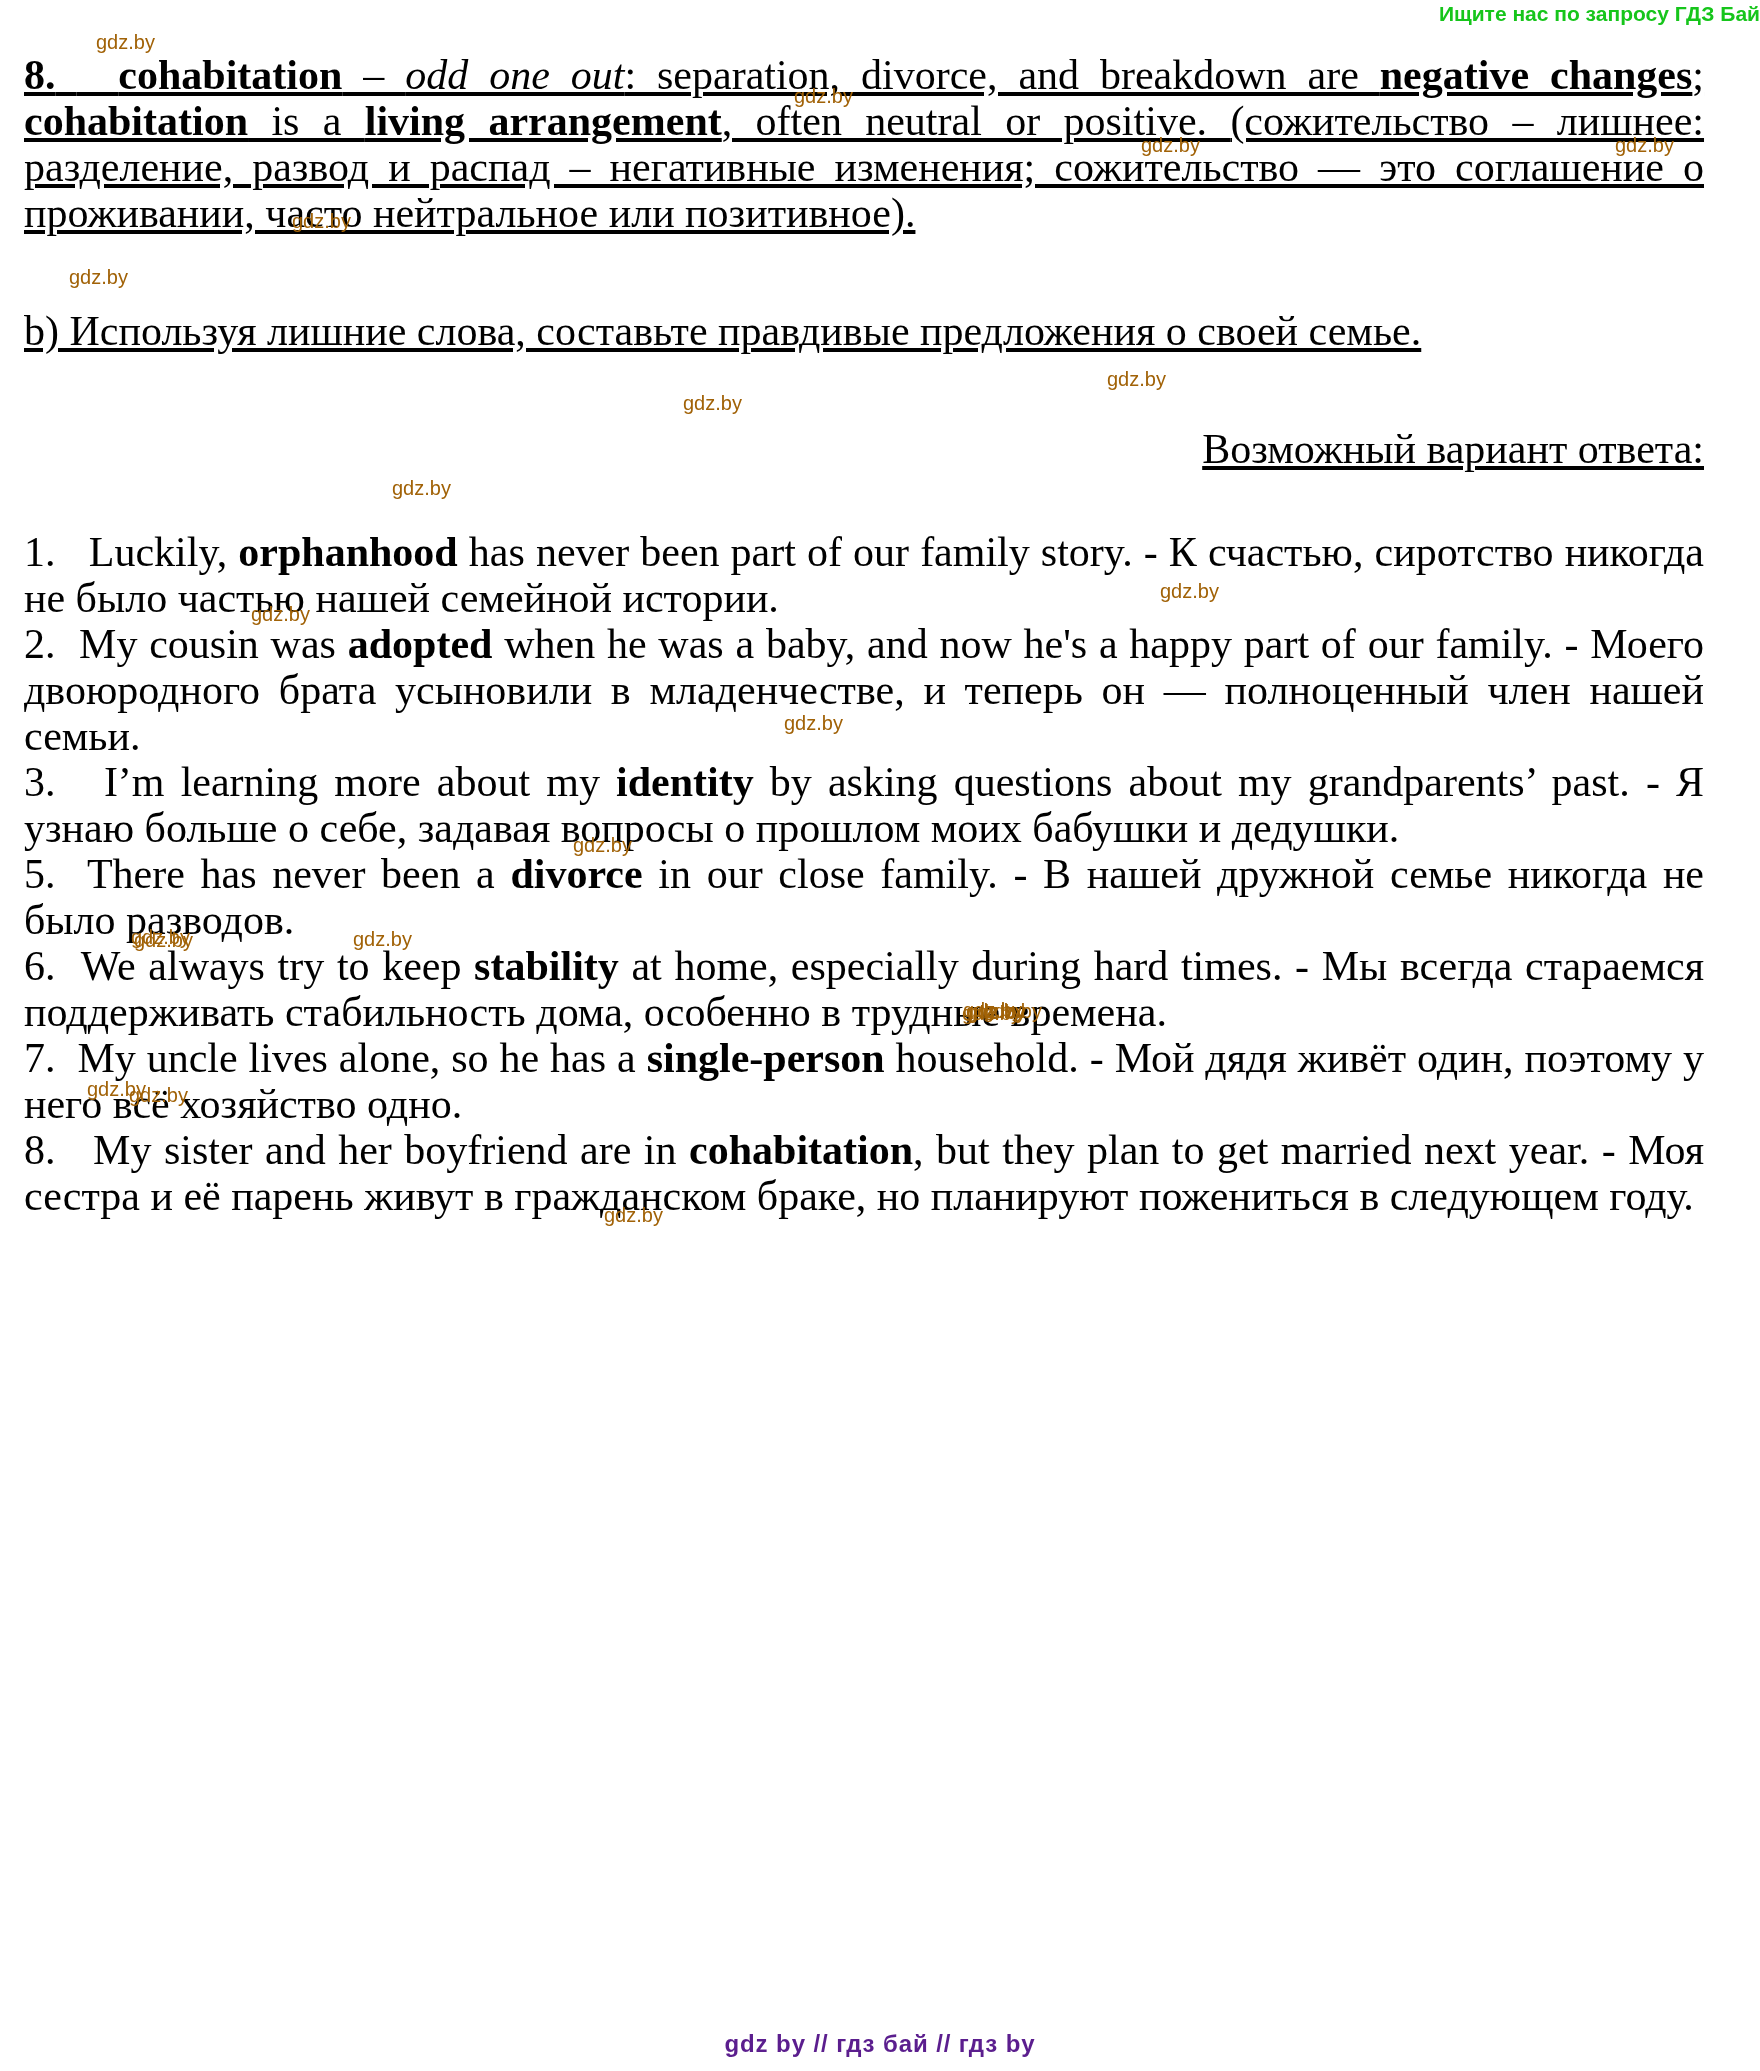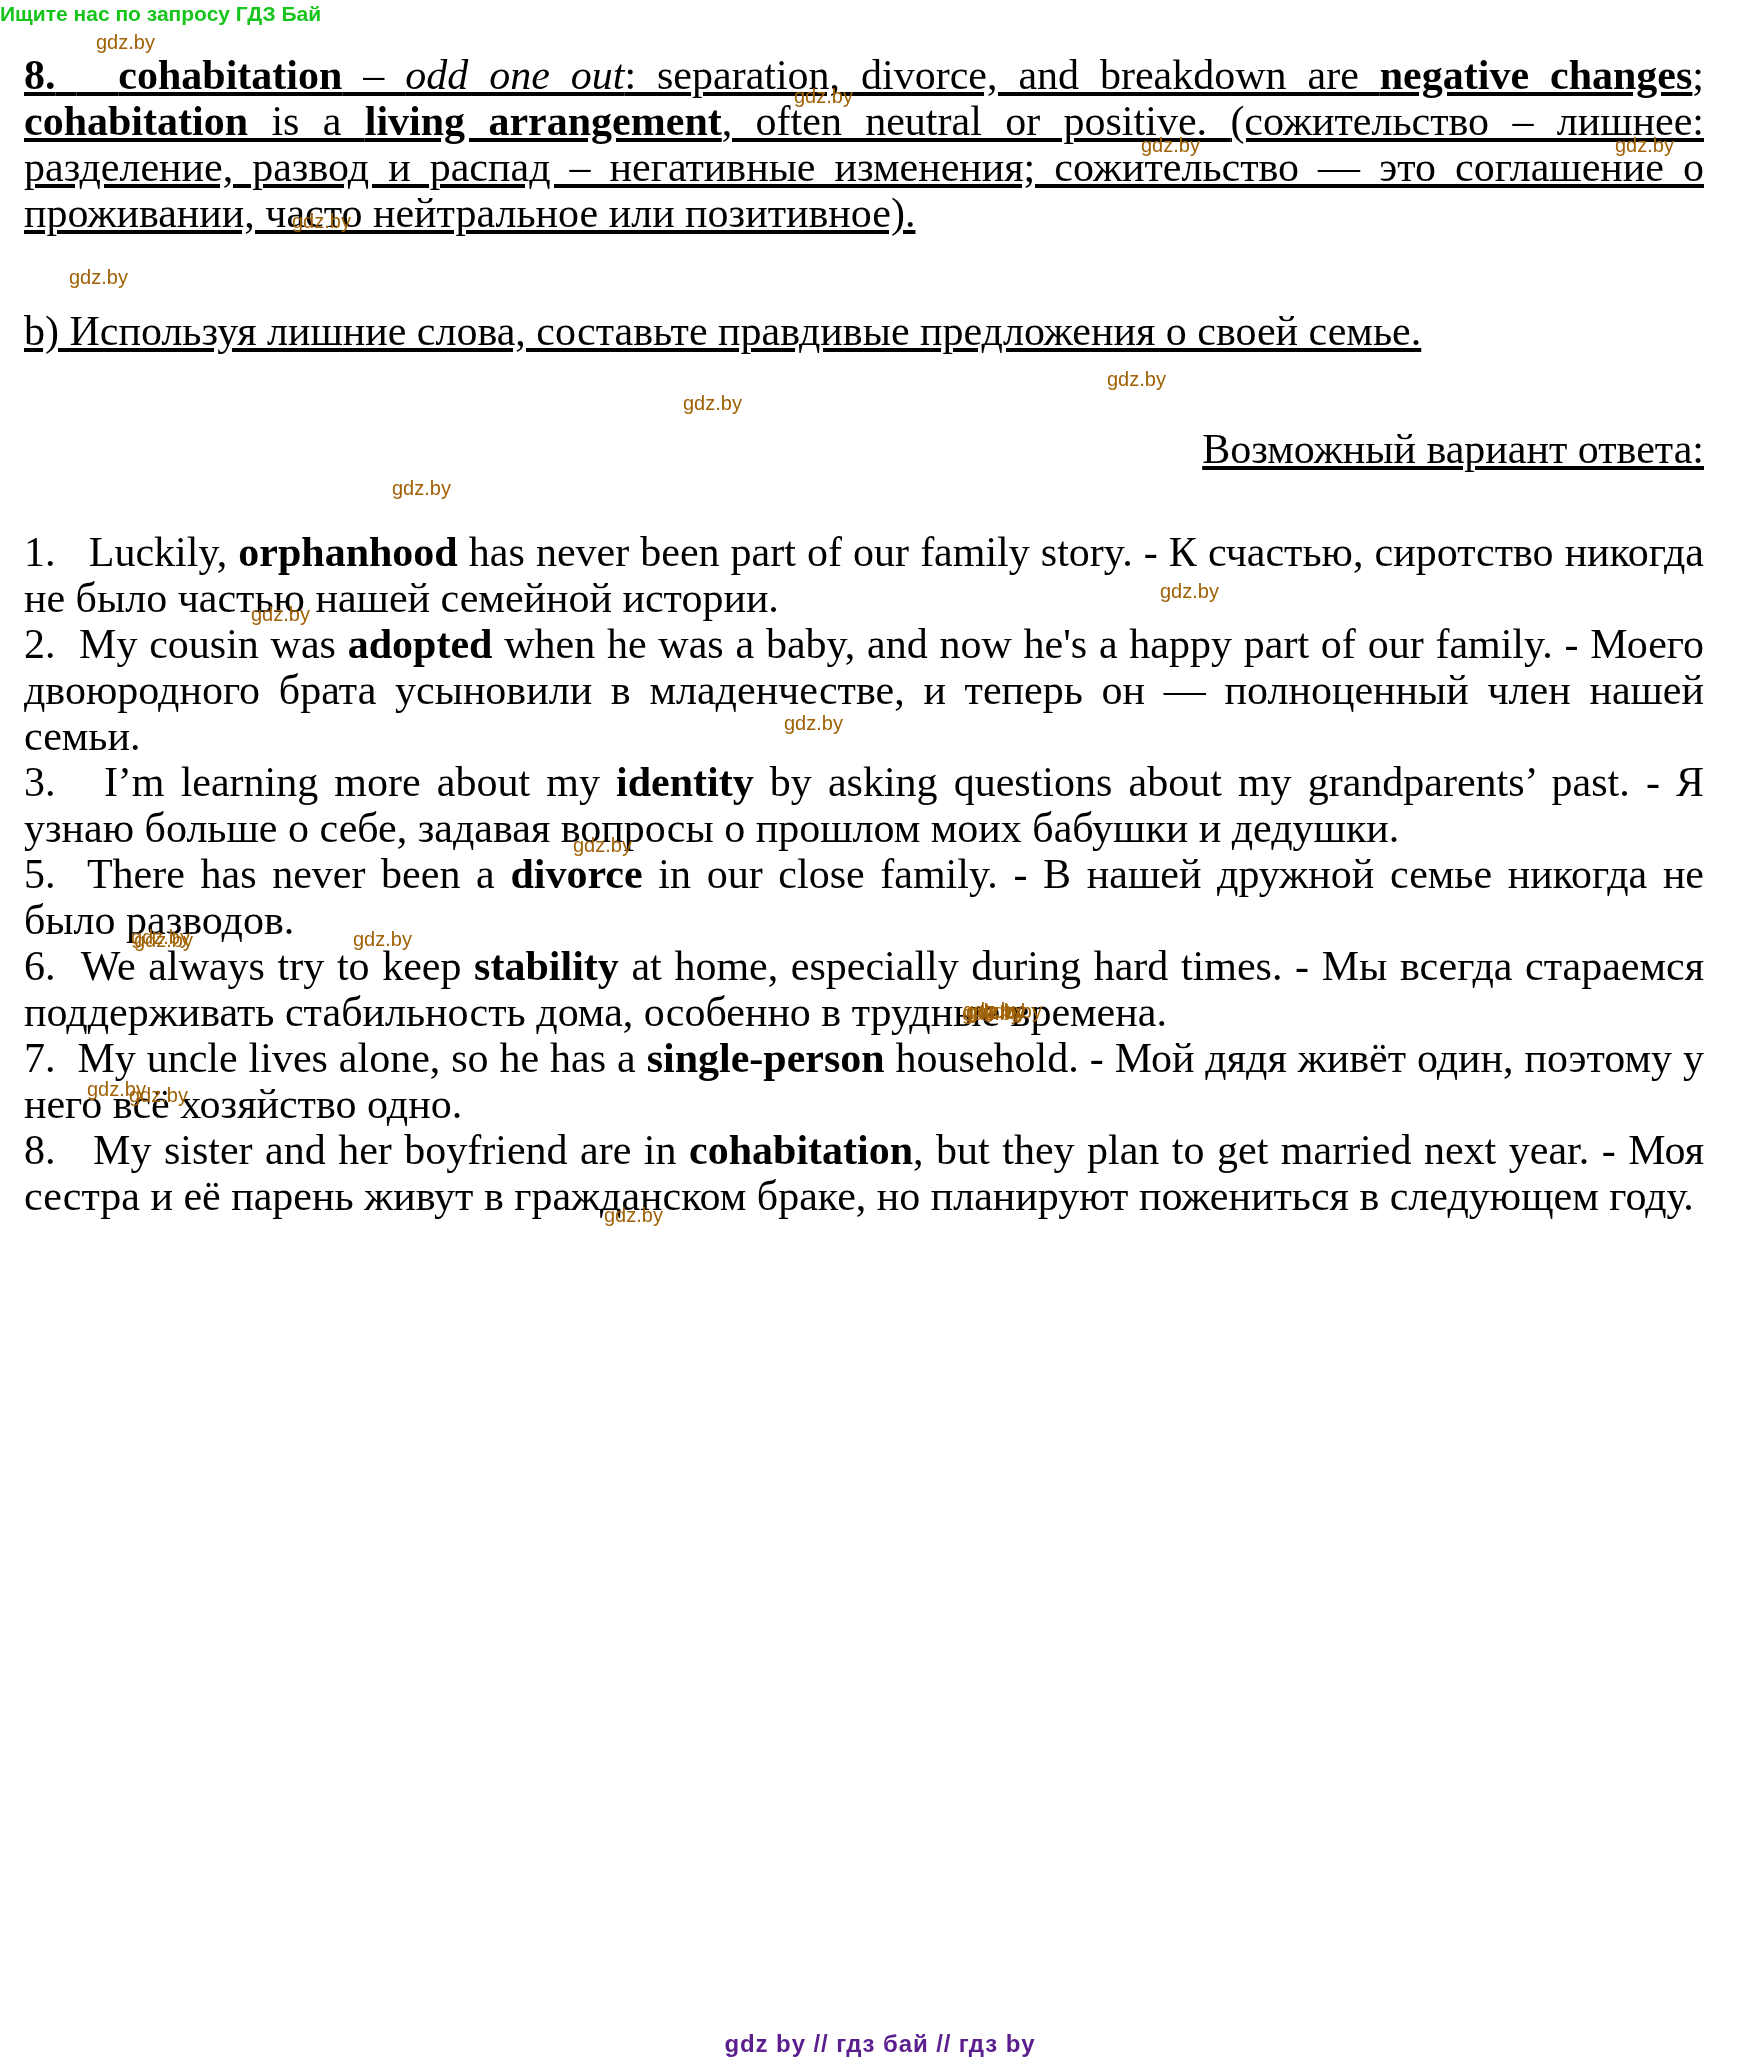--- a/index.html
+++ b/index.html
@@ -15,21 +15,21 @@
     font-family: "Liberation Serif", "DejaVu Serif", serif;
     color: #000000;
   }
 
   
   .promo-header {
     position: absolute;
     top: 0px;
     left: 0;
     width: 100%;
-    text-align: left;
+    text-align: right;
     font-family: "Liberation Sans", "DejaVu Sans", sans-serif;
     font-size: 21px;
     font-weight: bold;
     color: #16c51b;
     letter-spacing: 0px;
     line-height: 28px;
   }
   .promo-footer {
     position: absolute;
     bottom: 13px;

